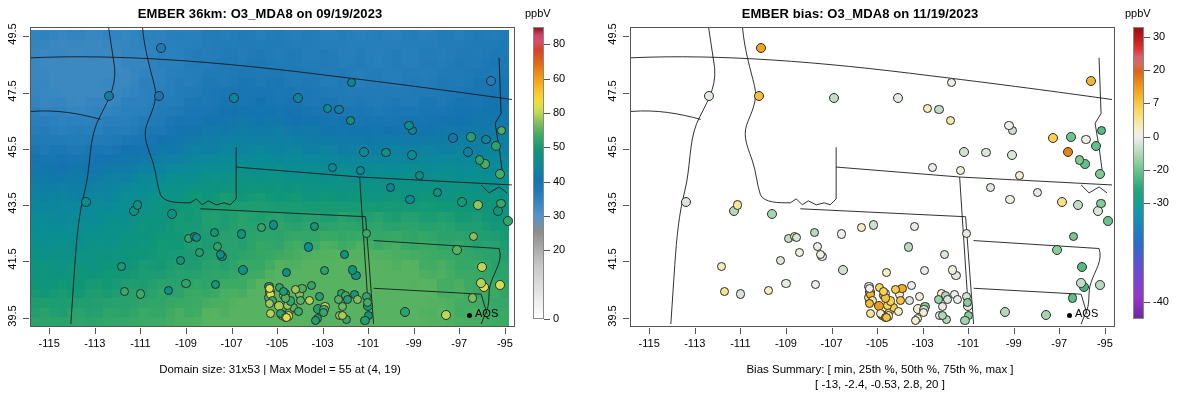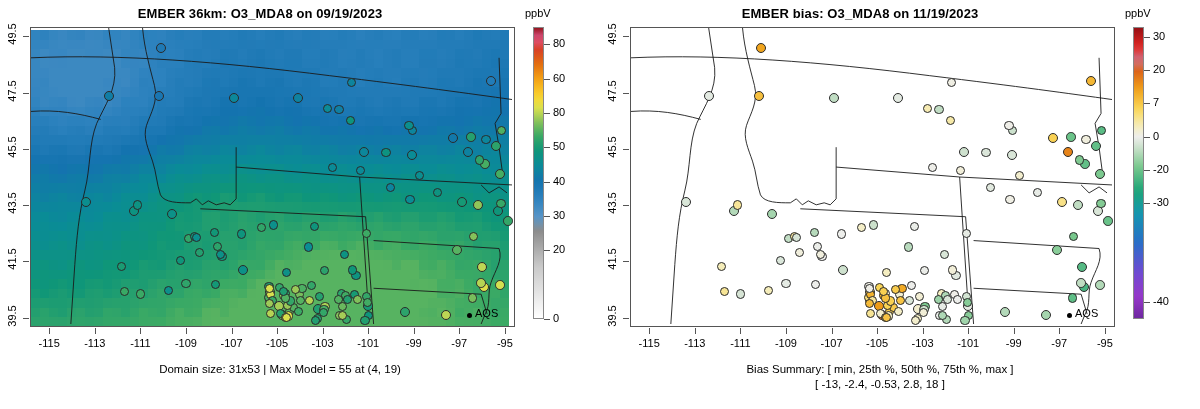--- a/index.html
+++ b/index.html
@@ -2124,16 +2124,16 @@
           <div class="cbtick" style="top:142.7px;"></div>
           <div class="cblab" style="top:135.7px;">-20</div>
           <div class="cbtick" style="top:175.9px;"></div>
           <div class="cblab" style="top:168.9px;">-30</div>
           <div class="cbtick" style="top:275.4px;"></div>
           <div class="cblab" style="top:268.4px;">-40</div>
         </div>
     </div>
 
     <div class="cap cap1">Bias Summary: [ min, 25th %, 50th %, 75th %, max ]</div>
-    <div class="cap cap2">[ -13,   -2.4,   -0.53,   2.8,   18 ]</div>
+    <div class="cap cap2">[ -13,   -2.4,   -0.53,   2.8,   20 ]</div>
   </div>
 
 </div>
 
 </body></html>

